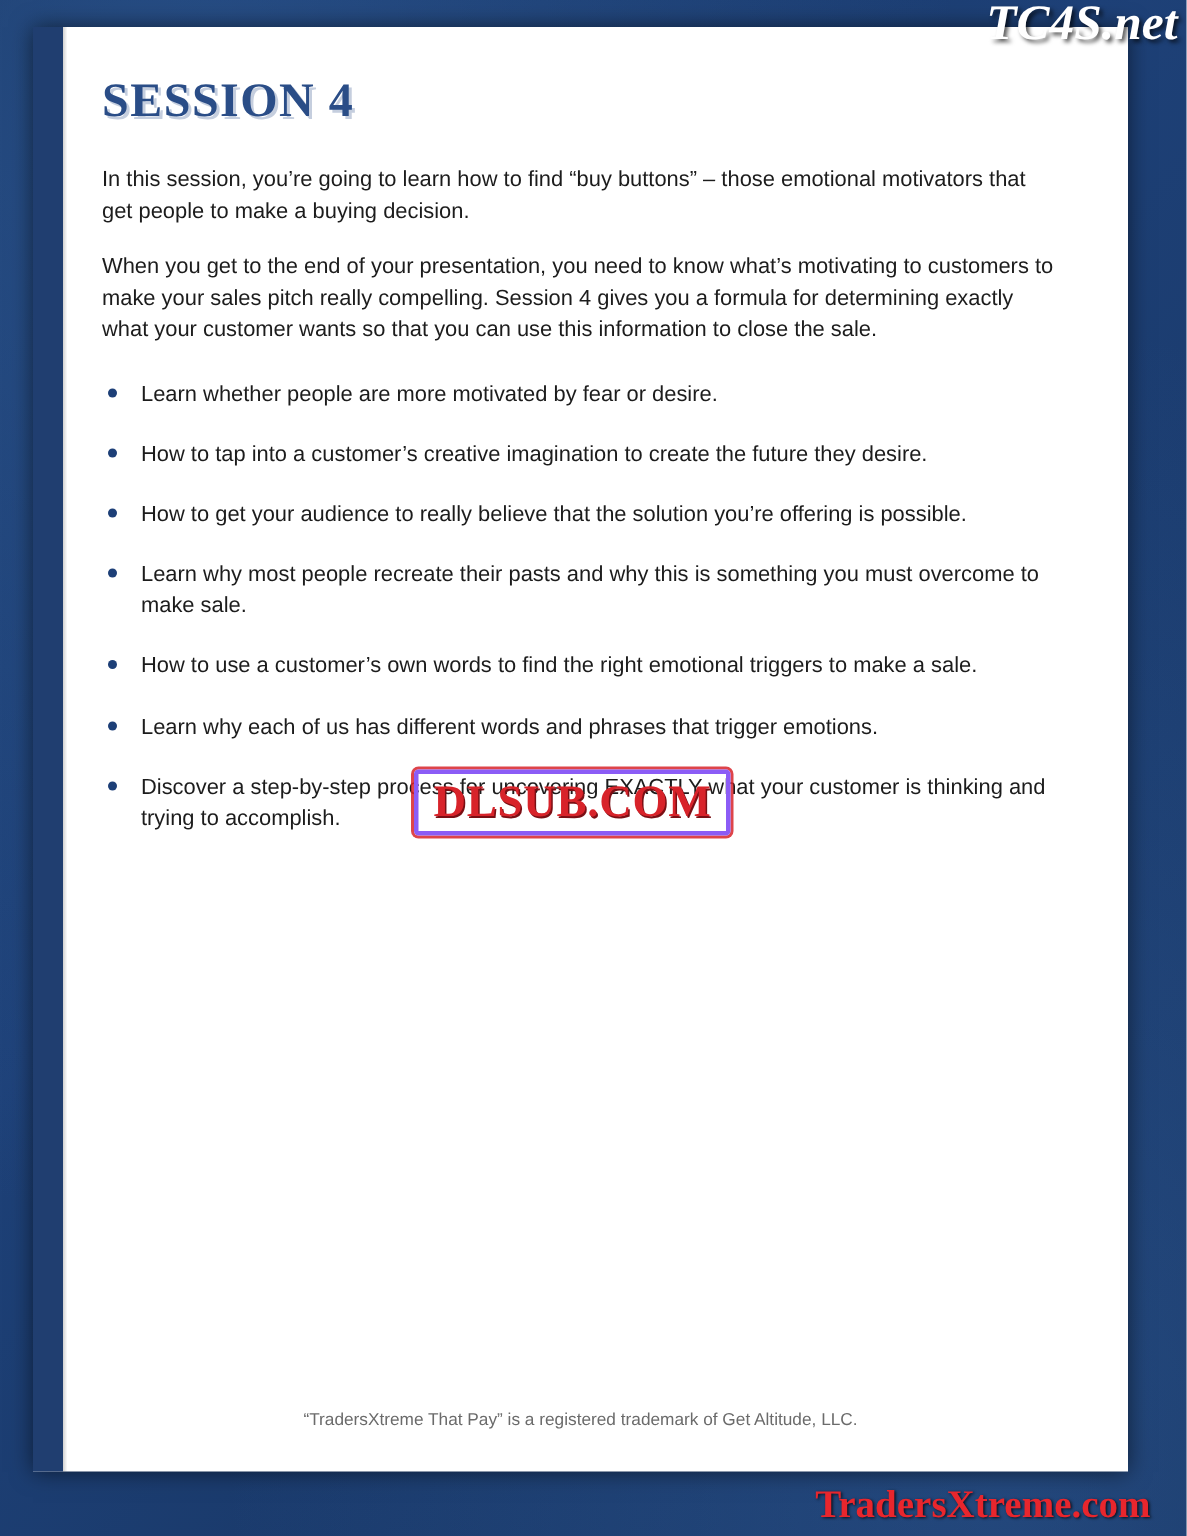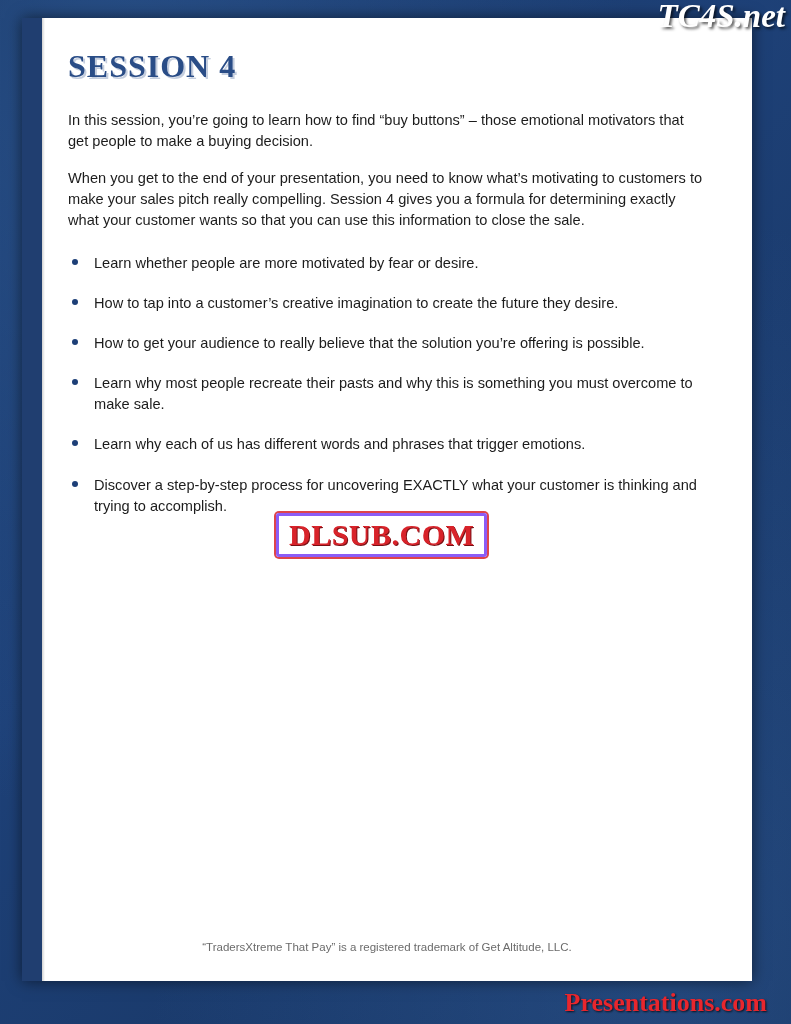--- a/index.html
+++ b/index.html
@@ -234,30 +234,34 @@
       <li class="bullet-item">
         <span class="bullet-dot"></span>
         <span>How to get your audience to really believe that the solution you’re offering is possible.</span>
       </li>
       <li class="bullet-item">
         <span class="bullet-dot"></span>
         <span>Learn why most people recreate their pasts and why this is something you must overcome to make sale.</span>
       </li>
       <li class="bullet-item">
         <span class="bullet-dot"></span>
+        <span>How to use a customer’s own words to find the right emotional triggers to make a sale.</span>
+      </li>
+      <li class="bullet-item">
+        <span class="bullet-dot"></span>
         <span>Learn why each of us has different words and phrases that trigger emotions.</span>
       </li>
       <li class="bullet-item">
         <span class="bullet-dot"></span>
         <span>Discover a step-by-step process for uncovering EXACTLY what your customer is thinking and trying to accomplish.</span>
       </li>
     </ul>
 
   </div>
 
   <div class="footer-note">“TradersXtreme That Pay” is a registered trademark of Get Altitude, LLC.</div>
 
   <div class="wm-dlsub">DLSUB.COM</div>
 
 </div>
 
 <div class="wm-tc4s">TC4S.net</div>
-<div class="wm-traders">Presentations.com</div>
+<div class="wm-traders">TradersXtreme.com</div>
 
 </body></html>

